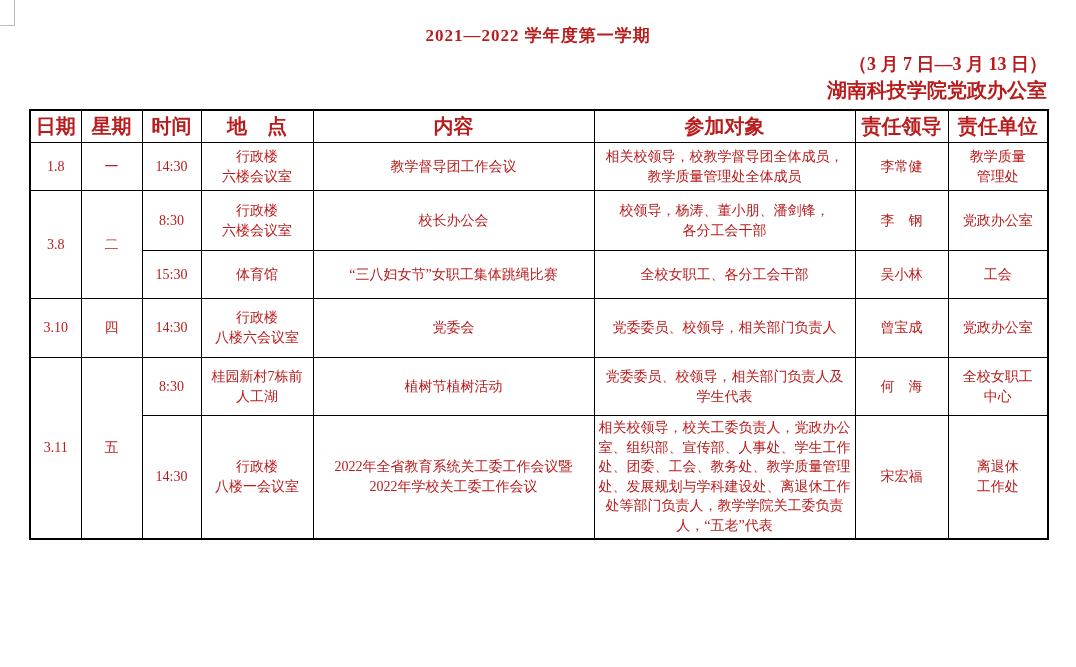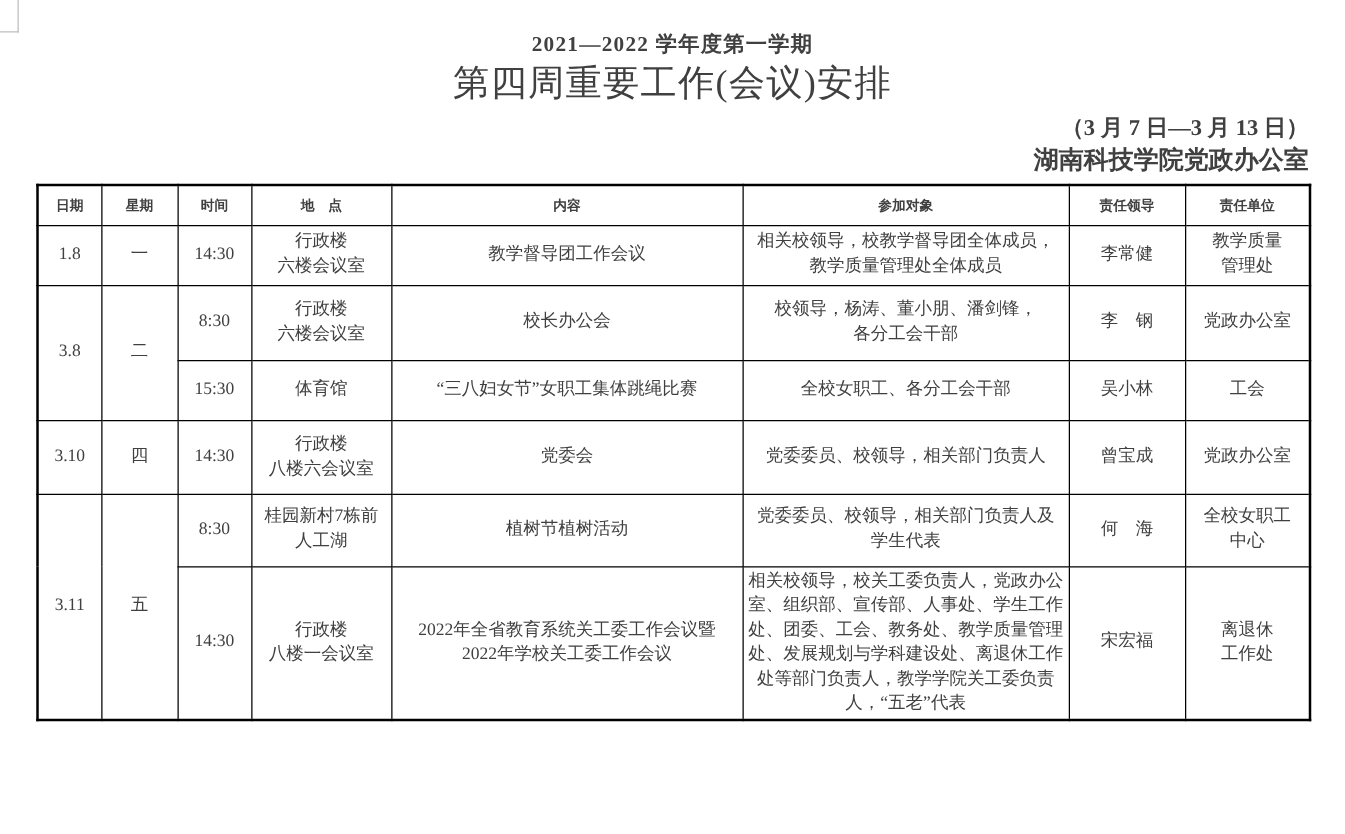--- a/index.html
+++ b/index.html
@@ -5,21 +5,21 @@
   html, body {
     margin: 0;
     padding: 0;
     background: #ffffff;
   }
   .page {
     position: relative;
     width: 1076px;
     height: 667px;
     background: #ffffff;
-    color: #404040;
+    color: #b91c1c;
     font-family: "Liberation Serif", serif;
     overflow: hidden;
   }
   .corner-mark {
     position: absolute;
     left: 0;
     top: 0;
     width: 14px;
     height: 25px;
     border-right: 1px solid #bdbdbd;
@@ -70,21 +70,21 @@
   table.schedule td {
     border: 1px solid #000;
     text-align: center;
     vertical-align: middle;
     padding: 2px 4px;
     white-space: pre-line;
     overflow: hidden;
   }
   table.schedule th {
     font-family: "Liberation Sans", sans-serif;
-    font-size: 11px;
+    font-size: 20px;
     font-weight: bold;
   }
   table.schedule td {
     font-size: 14px;
     line-height: 1.4;
   }
   td.participants-cell { padding: 2px 6px; margin-left: 14px; }
   tr.h32  { height: 32px; }
   tr.h48  { height: 48px; }
   tr.h60  { height: 60px; }
@@ -93,21 +93,20 @@
   tr.h122 { height: 122px; }
 </style>
 </head>
 <body>
 
 <div class="page">
   <div class="corner-mark"></div>
 
   <div class="content">
     <div class="title-term">2021—2022 学年度第一学期</div>
-    <div class="title-main">第四周重要工作(会议)安排</div>
     <div class="title-dates">（3 月 7 日—3 月 13 日）</div>
     <div class="office-line">湖南科技学院党政办公室</div>
 
     <table class="schedule">
       <colgroup>
         <col style="width:51px">
         <col style="width:61px">
         <col style="width:59px">
         <col style="width:112px">
         <col style="width:281px">

